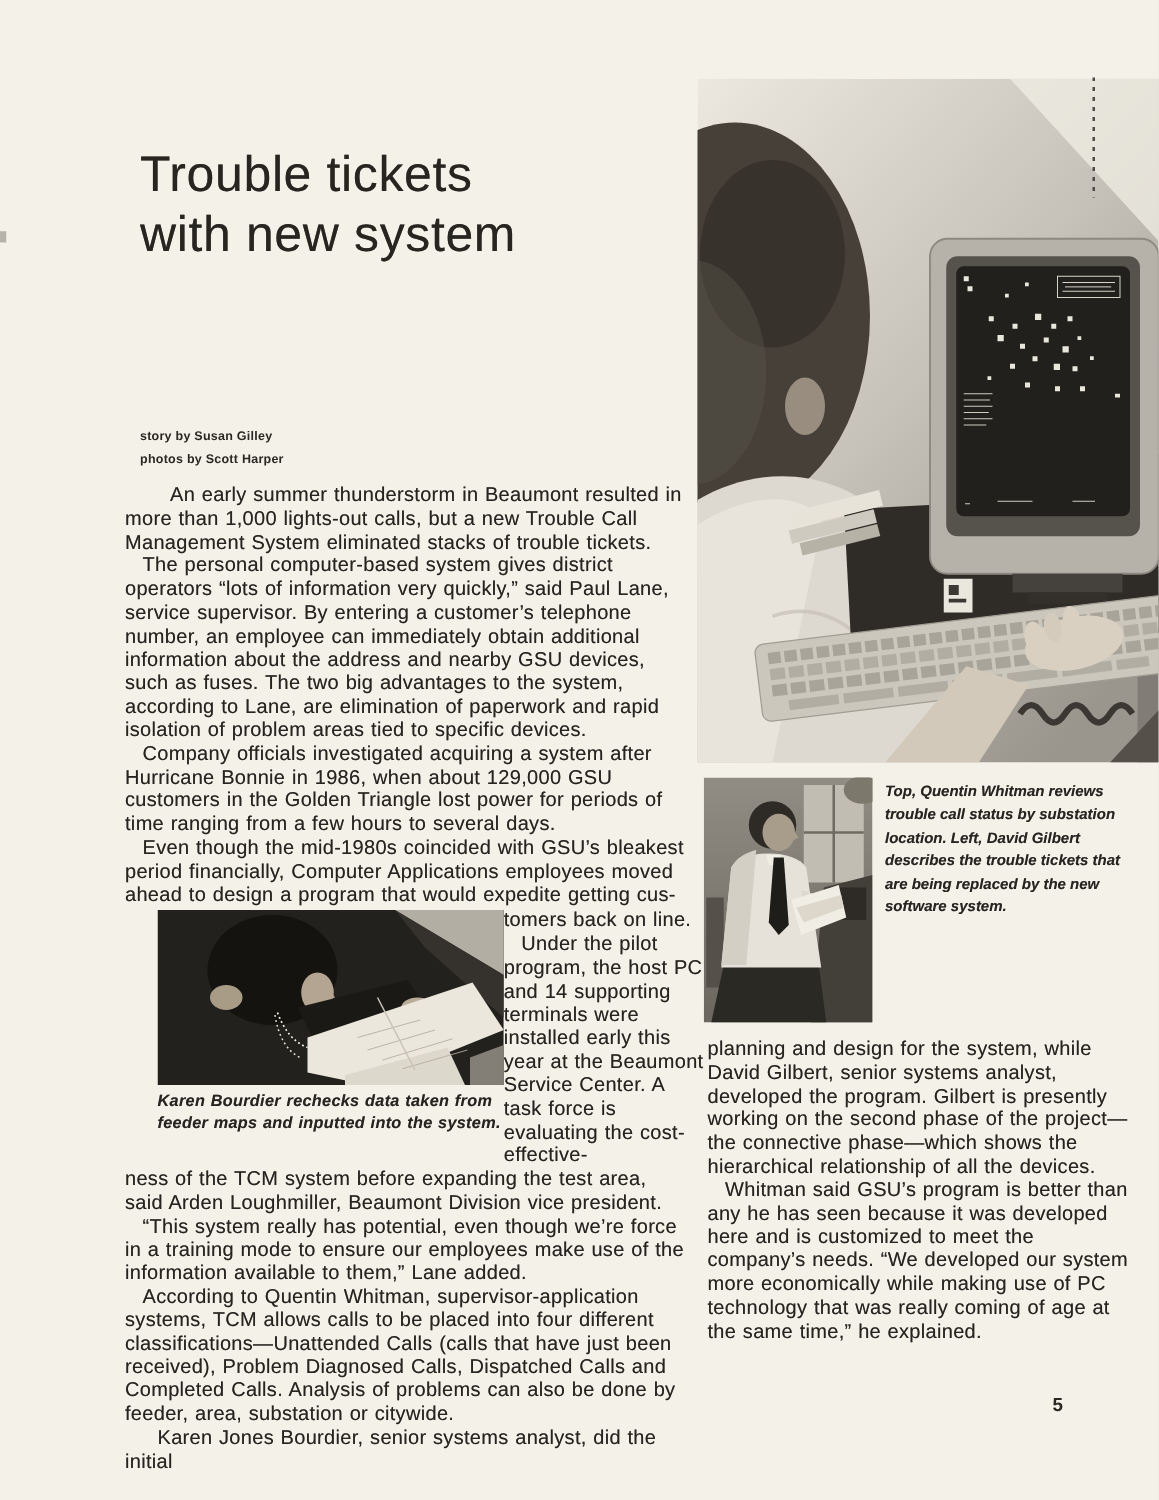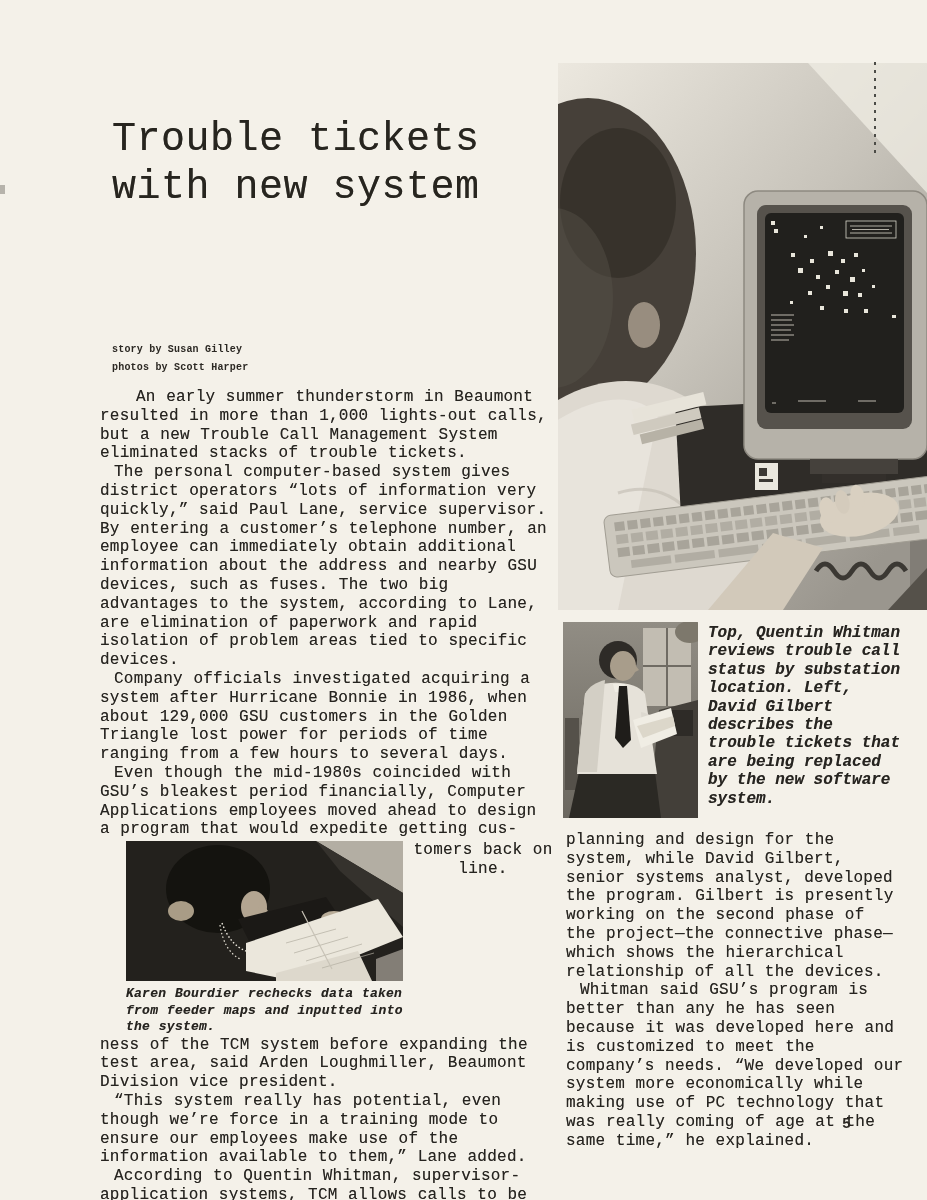--- a/index.html
+++ b/index.html
@@ -1,19 +1,19 @@
 <!DOCTYPE html>
 <html><head>
 <meta charset="utf-8">
 <style>
   html,body { margin:0; padding:0; background:#e8e5de; }
   .page {
     position:relative; width:927px; height:1200px;
     background:#f4f1e9; overflow:hidden;
-    font-family:Liberation Mono, monospace; color:#262420;
+    font-family:Liberation Sans, sans-serif; color:#262420;
   }
   
   .title {
     position:absolute; left:112px; top:116px; margin:0;
     font-size:40px; line-height:48px; font-weight:400;
     letter-spacing:0.5px; color:#27251f;
     text-shadow:0 0 0.5px rgba(30,28,24,.55);
   }
   .title span { display:block; }
   .byline {
@@ -25,27 +25,27 @@
   
   .bodytext { font-size:16px; line-height:18.8px; letter-spacing:0.25px;
     word-spacing:0.6px; text-shadow:0 0 0.45px rgba(35,32,26,.5); }
   .p { margin:0; text-indent:14px; }
   .p.no-indent { text-indent:0; }
   .p.indent-lg { text-indent:36px; }
   .p.indent-md { text-indent:26px; }
   .col-left { position:absolute; left:100px; top:388px; width:452px; }
   .wrap-row { display:flex; margin-top:2px; }
   .photo-block { width:277px; margin-left:26px; flex:none; }
-  .narrow-col { width:160px; margin-left:0; flex:none;text-align:center; }
+  .narrow-col { width:160px; margin-left:0; flex:none; }
   .col-right { position:absolute; left:566px; top:831px; width:338px; }
   
   .cap { font-style:italic; font-weight:700; text-shadow:0 0 0.4px rgba(35,32,26,.45); }
   .cap-bourdier { margin-top:5px; width:285px; font-size:13px; line-height:16.5px; }
   .cap-right { position:absolute; left:708px; top:624px; width:196px;
-    font-size:16px; line-height:18.4px; }
+    font-size:12px; line-height:18.4px; }
   
   .photo { position:absolute; display:block; }
   .photo-main { left:558px; top:63px; }
   .photo-gilbert { left:563px; top:622px; }
   .photo-bourdier-wrap svg { display:block; }
   
   .fold-dots { position:absolute; left:874px; top:62px; width:2px; height:96px;
     background:repeating-linear-gradient(#4c4c47 0 3px, transparent 3px 8px); }
   .edge-mark { position:absolute; left:0; top:185px; width:5px; height:9px; background:#b6b3ab; }
   .page-num { position:absolute; left:842px; top:1116px; font-size:15px;
@@ -212,20 +212,21 @@
               <line x1="180" y1="120" x2="236" y2="103" stroke="#b2ada1"></line>
               <line x1="196" y1="127" x2="248" y2="112" stroke="#b2ada1"></line>
             </g>
             <line x1="176" y1="70" x2="206" y2="128" stroke="#c8c3b7" stroke-width="1.2"></line>
           </g>
         </svg>
         <div class="cap cap-bourdier">Karen Bourdier rechecks data taken from feeder maps and inputted into the system.</div>
       </div>
       <div class="narrow-col">
         <p class="p no-indent">tomers back on line.</p>
+        <p class="p">Under the pilot program, the host PC and 14 supporting terminals were installed early this year at the Beaumont Service Center.  A task force is evaluating the cost- effective-</p>
       </div>
     </div>
 
     <p class="p no-indent">ness of the TCM system before expanding the test area, said Arden Loughmiller, Beaumont Division vice president.</p>
     <p class="p">“This system really has potential, even though we’re force in a training mode to ensure our employees make use of the information available to them,” Lane added.</p>
     <p class="p">According to Quentin Whitman, supervisor-application systems, TCM allows calls to be placed into four different classifications—Unattended Calls (calls that have just been received), Problem Diagnosed Calls, Dispatched Calls and Completed Calls.  Analysis of problems can also be done by feeder, area, substation or citywide.</p>
     <p class="p indent-md">Karen Jones Bourdier, senior systems analyst, did the initial</p>
   </div>
 
   <svg class="photo photo-gilbert" width="135" height="196" viewBox="0 0 135 196" role="img">

